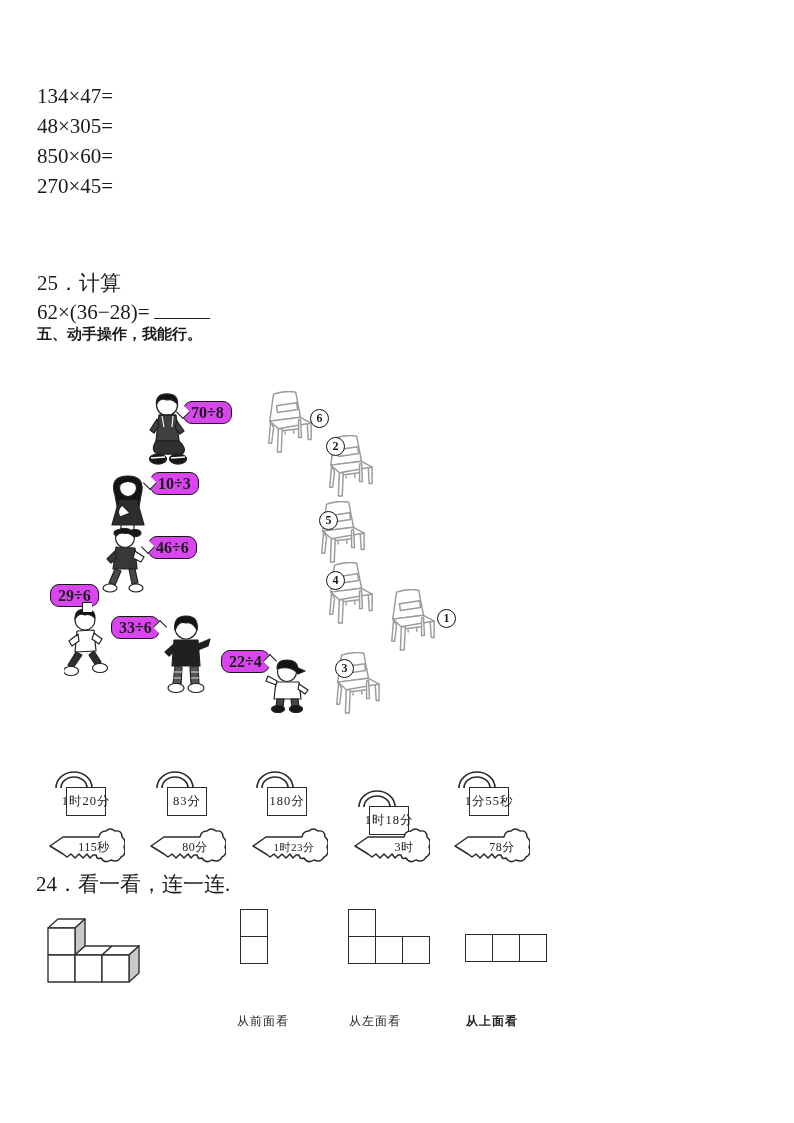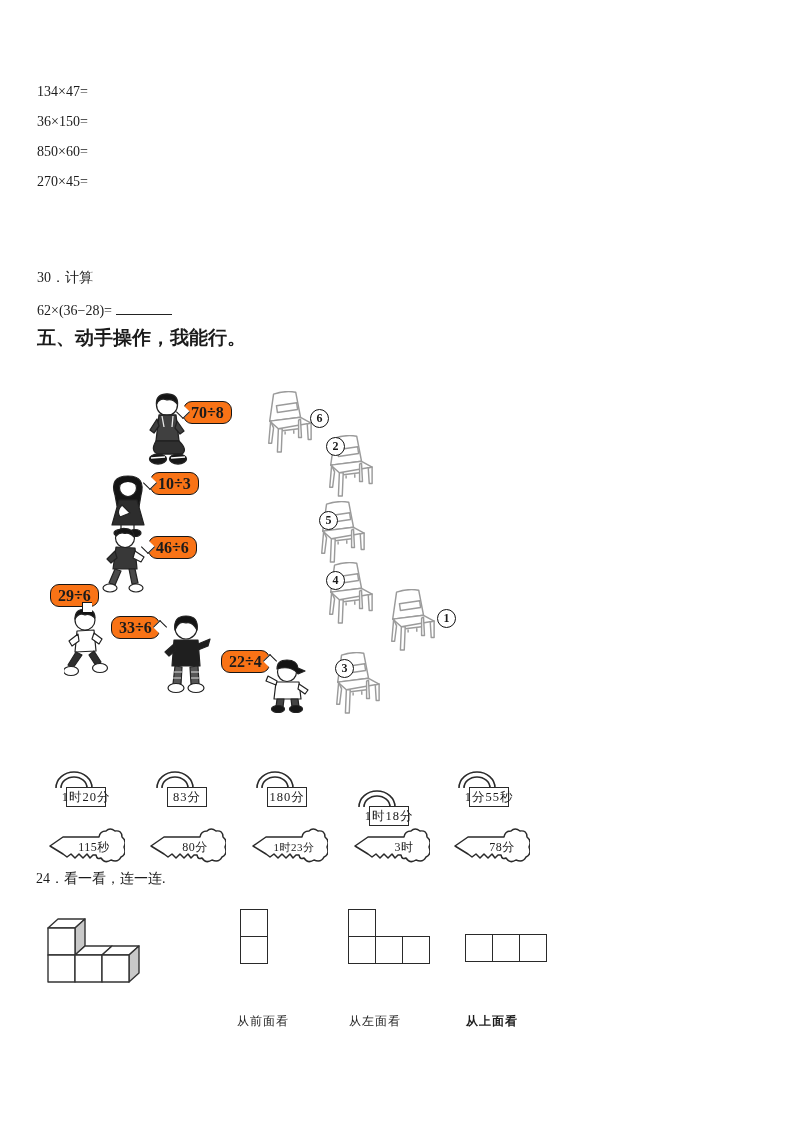--- a/index.html
+++ b/index.html
@@ -1,29 +1,29 @@
 <!DOCTYPE html>
 <html><head>
 <meta charset="utf-8">
 <style>
   html,body{margin:0;padding:0;background:#e8e8e8;}
   .page{
     position:relative;width:794px;height:1123px;margin:0 auto;background:#ffffff;
     font-family:"Liberation Serif","DejaVu Serif",serif;color:#1b1b1b;overflow:hidden;
   }
   .abs{position:absolute;}
-  .line{font-size:14px;white-space:nowrap;}
+  .line{font-size:21px;white-space:nowrap;}
   .bold{font-weight:bold;}
   .blank-underline{display:inline-block;width:56px;border-bottom:1.3px solid #222;height:14px;margin-left:4px;}
 
   
   .q22fig{left:40px;top:385px;width:430px;height:335px;}
   .kid{position:absolute;}
   .bubble{
-    position:absolute;background:#f97316;border:1.7px solid #161616;border-radius:9px;
+    position:absolute;background:#d946ef;border:1.7px solid #161616;border-radius:9px;
     font-weight:bold;font-size:16px;line-height:21px;padding:0 7px;white-space:nowrap;z-index:3;
   }
   .bubble::after{
     content:"";position:absolute;width:9px;height:9px;background:#fff;
     border-left:1.7px solid #161616;border-bottom:1.7px solid #161616;
   }
   .tail-left::after{left:-6px;top:5px;transform:rotate(45deg) rotate(-90deg);}
   .tail-left::after{transform:rotate(-45deg);} 
   .tail-right::after{right:-6px;top:5px;transform:rotate(135deg);}
   .tail-dr::after{right:6px;bottom:-6px;transform:rotate(90deg);}
@@ -31,48 +31,48 @@
   .chair-num{
     position:absolute;width:17px;height:17px;border:1.7px solid #111;border-radius:50%;
     display:flex;align-items:center;justify-content:center;font-size:12px;font-weight:bold;
     background:#fff;z-index:2;font-family:"Liberation Serif",serif;
   }
 
   
   .lock{position:absolute;width:64px;text-align:center;}
   .lock svg{display:block;margin:0 auto -1px auto;}
   .lock-body{
-    box-sizing:border-box;height:20px;border:1.7px solid #2a2a2a;background:#fff;
+    box-sizing:border-box;height:29px;border:1.7px solid #2a2a2a;background:#fff;
     display:flex;align-items:center;justify-content:center;font-size:12.5px;letter-spacing:1px;white-space:nowrap;margin-left:24px;
   }
   .keysvg{position:absolute;}
   .keysvg text{font-family:"Liberation Serif","DejaVu Serif",serif;font-size:12px;fill:#1b1b1b;letter-spacing:0.5px;}
 
   
   table.view{border-collapse:collapse;position:absolute;}
   table.view td{width:26px;height:26px;padding:0;border:1.8px solid #2a2a2a;background:#fff;}
   table.view td.empty{border:none;background:transparent;}
   .view-label{position:absolute;font-size:12px;letter-spacing:1px;}
 </style>
 </head>
 <body>
 
 <div class="page">
 
   <div class="abs line" style="left:37px;top:84px;">134×47=</div>
-  <div class="abs line" style="left:37px;top:114px;">36×150=</div>
+  <div class="abs line" style="left:37px;top:114px;">48×305=</div>
   <div class="abs line" style="left:37px;top:144px;">850×60=</div>
   <div class="abs line" style="left:37px;top:174px;">270×45=</div>
 
-  <div class="abs line" style="left:37px;top:269px;">30．计算</div>
+  <div class="abs line" style="left:37px;top:269px;">25．计算</div>
   <div class="abs line" style="left:37px;top:300px;">
     <span>62×(36−28)=</span><span class="blank-underline"></span>
   </div>
 
-  <div class="abs line bold" style="left:37px;top:325px;font-size:19px;">五、动手操作，我能行。</div>
+  <div class="abs line bold" style="left:37px;top:325px;font-size:15px;">五、动手操作，我能行。</div>
 
 
   <div class="abs q22fig">
 
     <div class="kid" style="left:103px;top:6px;">
       <svg width="52" height="78" viewBox="0 0 52 78">
         <g stroke="#222" stroke-width="1.3" fill="#fff" stroke-linejoin="round">
           <circle cx="24" cy="14" r="10.5"></circle>
           <path d="M13.5,13 Q13,3 24,3 Q35,3 34.5,13 Q29,7 24,9 Q17,6 13.5,13 Z" fill="#141414"></path>
           <path d="M16,24 L33,24 L36,50 L13,50 Z" fill="#404040"></path>

